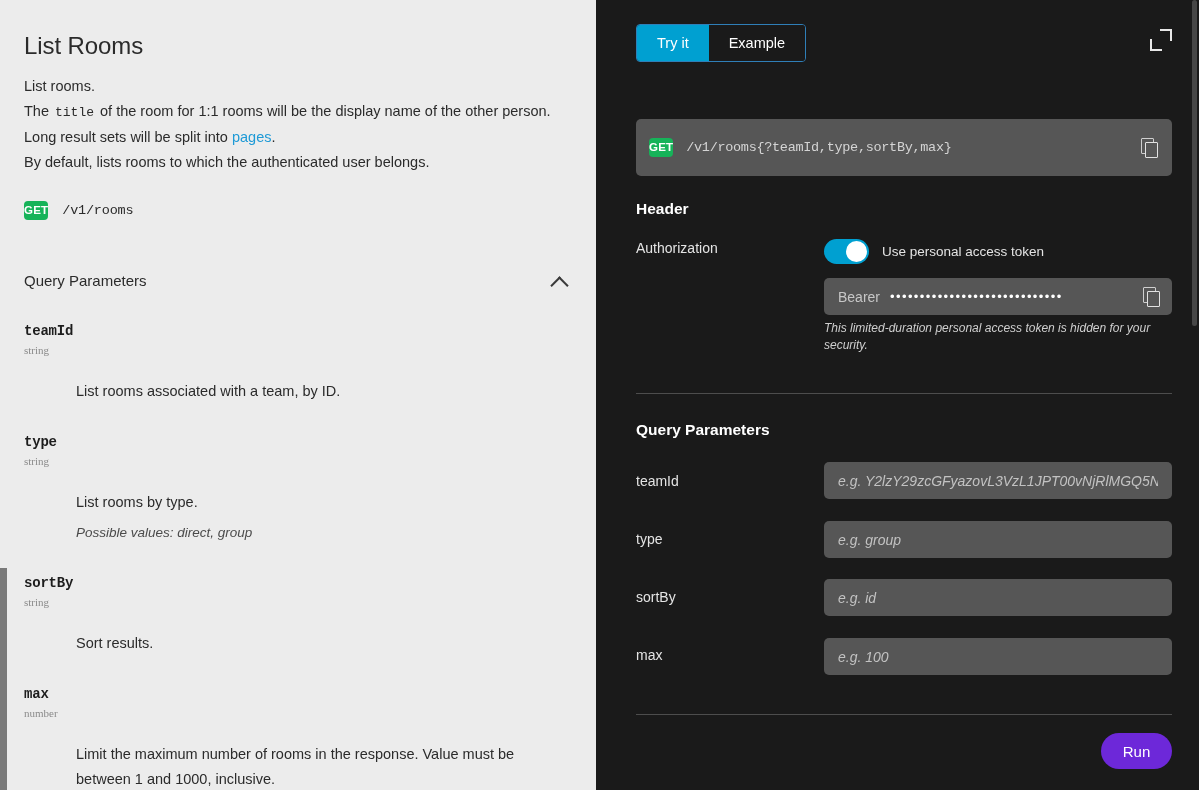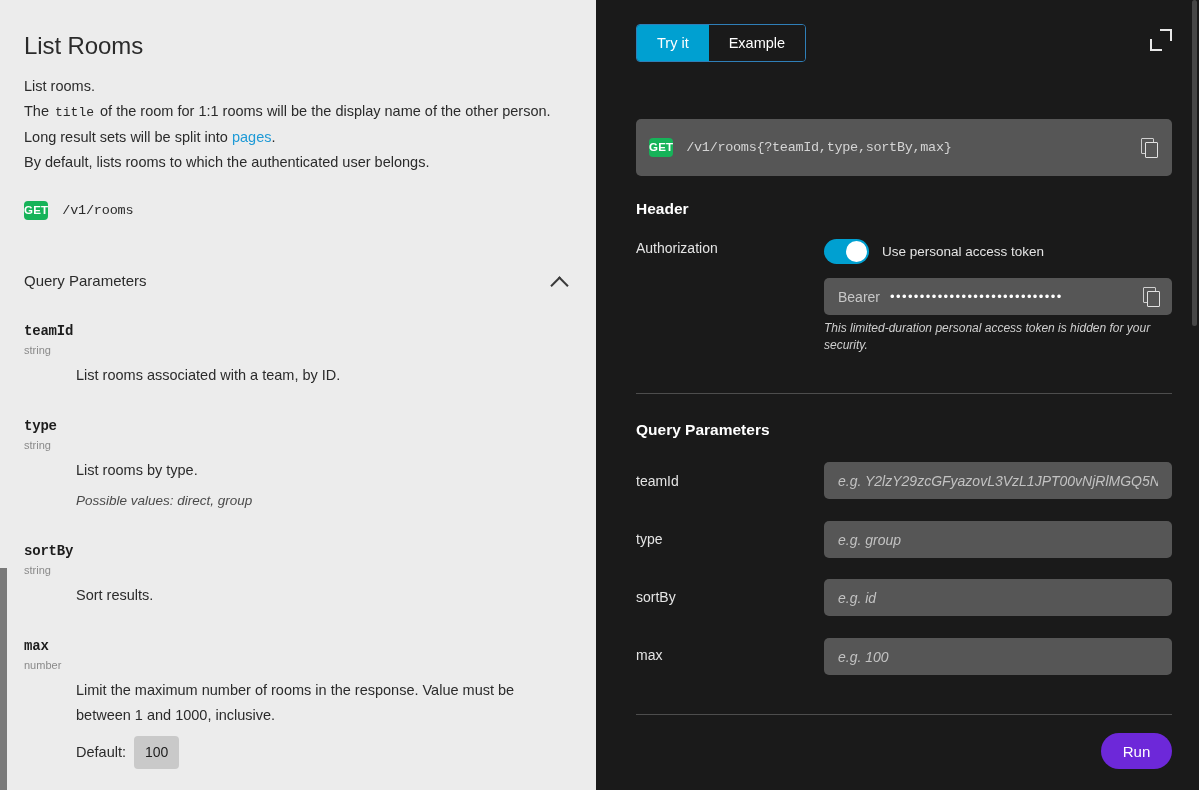--- a/index.html
+++ b/index.html
@@ -123,25 +123,25 @@
     font-family: "Liberation Mono", monospace;
     font-size: 14px;
     font-weight: 700;
     color: #1d1d1d;
     letter-spacing: -0.2px;
   }
   .param-type {
     font-size: 11px;
     color: #8a8a8a;
     margin-top: 5px;
-    font-family: Liberation Sans, sans-serif;
+    font-family: Liberation Serif, serif;
   }
   .param-body {
     margin-left: 52px;
-    margin-top: 7px;
+    margin-top: 23px;
   }
   .param-desc {
     font-size: 14.5px;
     color: #2b2b2b;
     line-height: 25px;
   }
   .param-values {
     font-size: 13.5px;
     color: #4b4b4b;
     font-style: italic;

